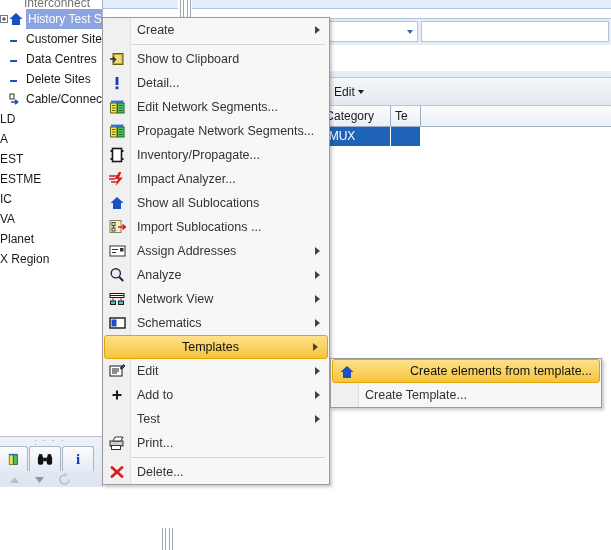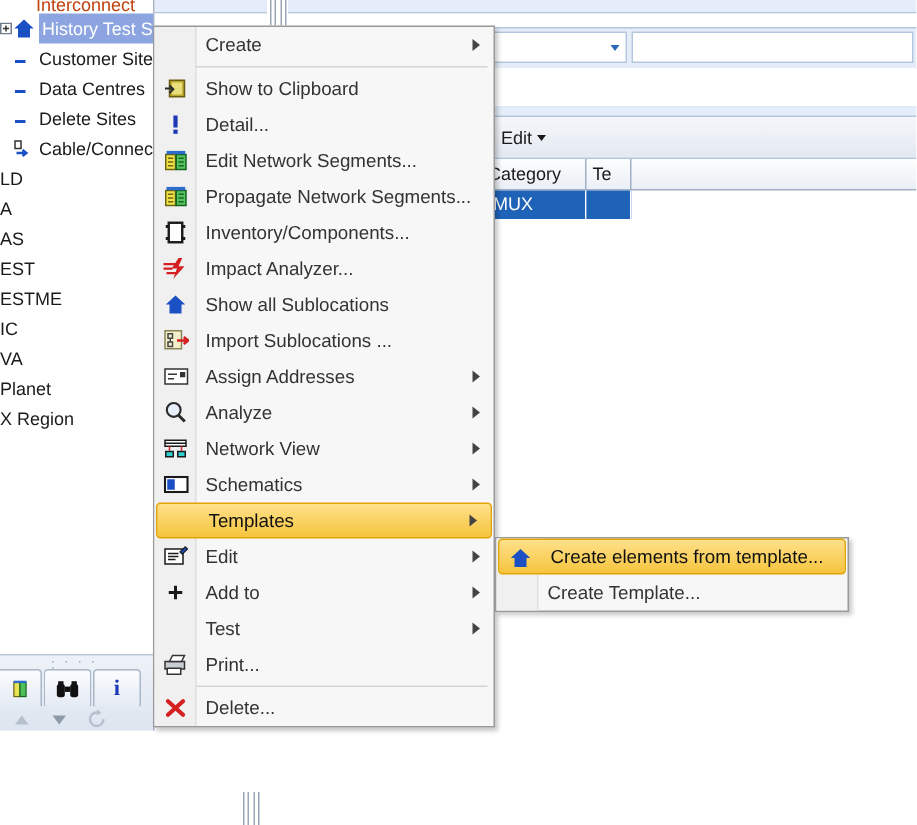--- a/index.html
+++ b/index.html
@@ -33,21 +33,21 @@
   .tree-row.truncated .tw-label { left:0px; }
   .tree-row.selected .tw-label {
     background:#8ca5e0; color:#ffffff; padding:0 2px;
   }
   .tw-icon { position:absolute; left:8px; top:3px; width:16px; height:14px; }
   .tw-toggle { position:absolute; left:0px; top:6px; width:7px; height:7px; }
 
   
   .tree-top-partial {
     position:absolute; left:0; top:0; width:104px; height:9px;
-    overflow:hidden; font-size:12px; color:#c2410c;
+    overflow:hidden; font-size:12px; color:#737373;
   }
 
   
   .tabbar {
     position:absolute; left:0; top:436px; width:102px; height:50px;
     background:linear-gradient(to bottom,#eef2f8,#dde5f0);
     border-right:1px solid #a8b6c8; border-top:1px solid #b9c5d6;
   }
   .tab-grip {
     position:absolute; left:34px; top:2px; width:34px; height:4px;
@@ -181,26 +181,26 @@
   .mi .mi-arrow {
     position:absolute; right:9px; width:0;height:0;
     border-top:4px solid transparent;border-bottom:4px solid transparent;
     border-left:5px solid #444;
   }
   .mi.hl {
     background:linear-gradient(to bottom,#ffe18a,#f6c43e);
     border:1px solid #e2a400; border-radius:3px;
     margin:0 1px;
   }
-  .mi.hl .mi-label { color:#111; }
+  .mi.hl .mi-label { color:#111;margin-left:43px; }
   .mi-sep { height:1px; background:#d4d4d4; margin:2px 4px 2px 28px; position:relative; z-index:2;}
 
   
   .submenu {
-    position:absolute; left:330px; top:358px; width:236px;
+    position:absolute; left:330px; top:358px; width:272px;
     background:#f7f7f7; border:1px solid #9a9a9a;
     box-shadow:2px 2px 3px rgba(0,0,0,0.22);
     box-sizing:border-box;
   }
   .submenu .ctx-gutter { width:27px; }
 
   
   svg { display:block; }
 </style>
 </head>
@@ -371,23 +371,20 @@
             </svg>
           </span>
           <span class="tw-label">Cable/Connection</span>
         </div>
 
         <div class="tree-row truncated">
           <span class="tw-label">LD</span>
         </div>
         <div class="tree-row truncated">
           <span class="tw-label">A</span>
-        </div>
-        <div class="tree-row truncated">
-          <span class="tw-label">AS</span>
         </div>
         <div class="tree-row truncated">
           <span class="tw-label">EST</span>
         </div>
         <div class="tree-row truncated">
           <span class="tw-label">ESTME</span>
         </div>
         <div class="tree-row truncated">
           <span class="tw-label">IC</span>
         </div>
@@ -533,21 +530,21 @@
     <div class="mi">
       <span class="mi-icon">
         <svg width="14" height="16" viewBox="0 0 14 16">
           <rect x="2.5" y="1.5" width="9" height="13" fill="#fff" stroke="#1a1a1a" stroke-width="1.6"></rect>
           <rect x="0.5" y="3" width="2.5" height="2" fill="#1a1a1a"></rect>
           <rect x="0.5" y="11" width="2.5" height="2" fill="#1a1a1a"></rect>
           <rect x="11" y="3" width="2.5" height="2" fill="#1a1a1a"></rect>
           <rect x="11" y="11" width="2.5" height="2" fill="#1a1a1a"></rect>
         </svg>
       </span>
-      <span class="mi-label">Inventory/Components...</span>
+      <span class="mi-label">Inventory/Propagate...</span>
     </div>
 
     <div class="mi">
       <span class="mi-icon">
         <svg width="18" height="16" viewBox="0 0 18 16">
           <g stroke="#d42020" stroke-width="1.5">
               <line x1="1" y1="5" x2="9" y2="5"></line>
               <line x1="1" y1="8" x2="7" y2="8"></line>
               <line x1="3" y1="11" x2="10" y2="11"></line>
             </g>

